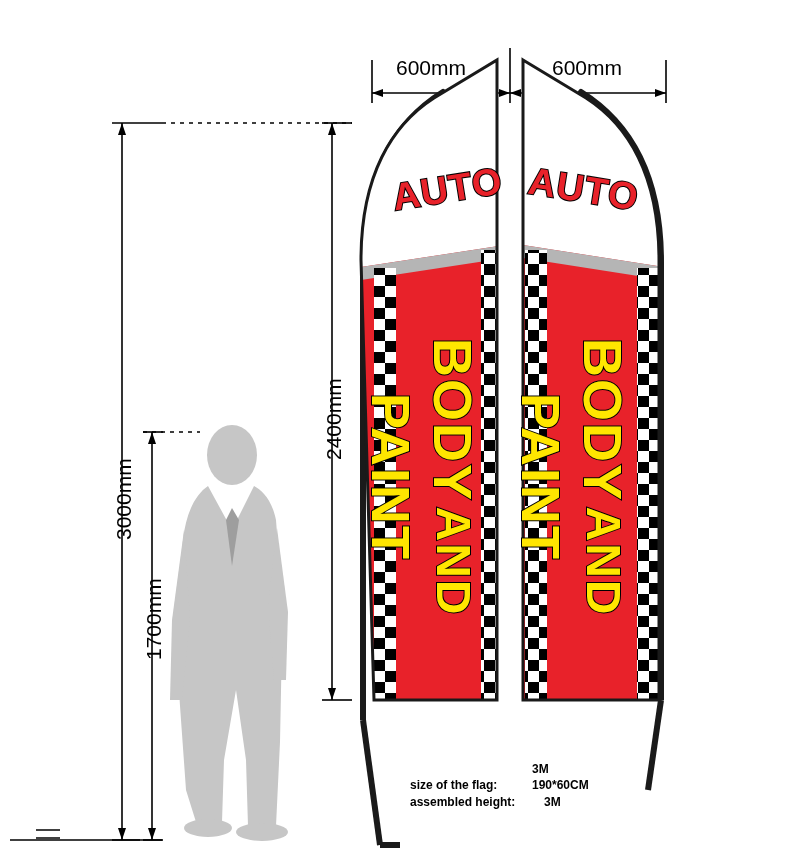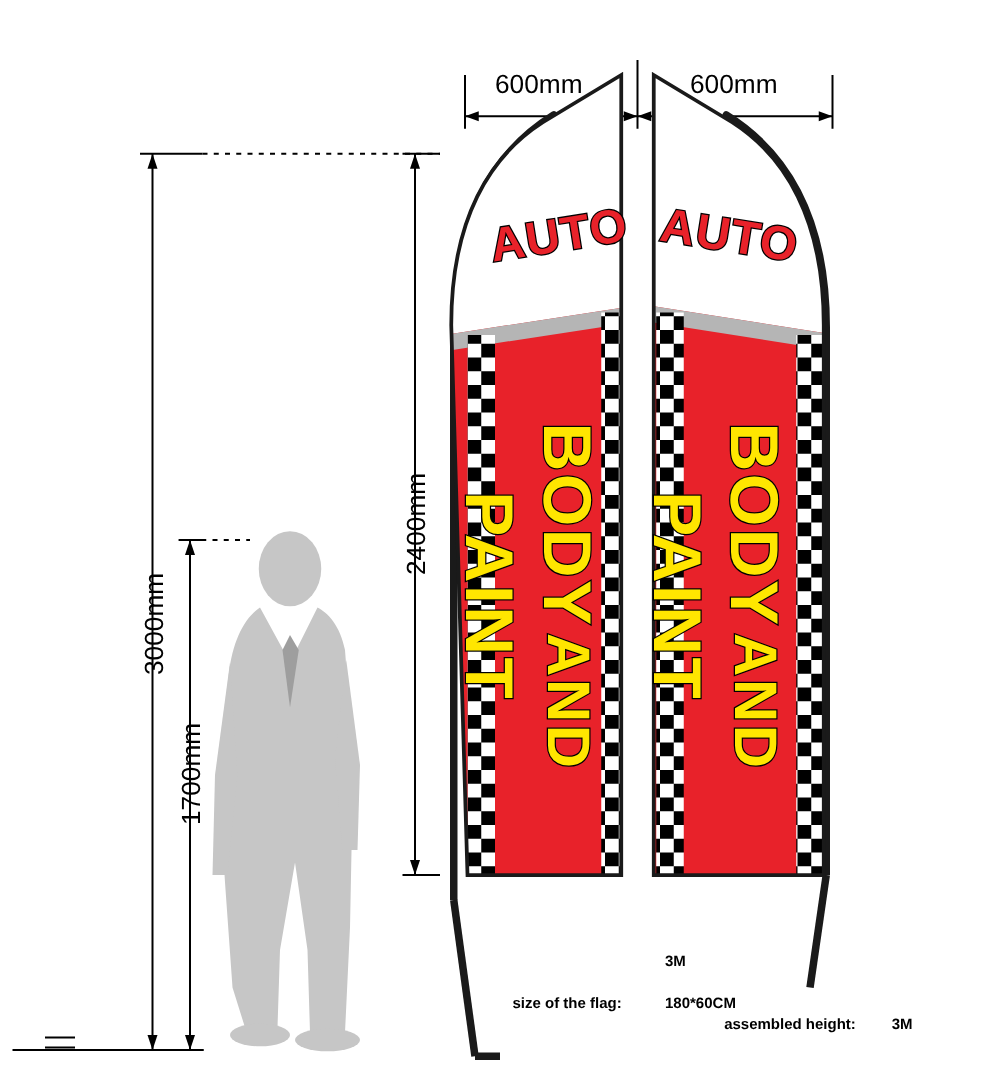--- a/index.html
+++ b/index.html
@@ -223,23 +223,23 @@
     <span class="flagtext" style="font-size:54px; letter-spacing:2px;">BODY</span>
     <span class="flagtext" style="font-size:48px; letter-spacing:2px;">AND</span>
     <span class="flagtext" style="font-size:54px; letter-spacing:2px;">PAINT</span>
   </div>
 
   <div style="position:absolute; left:410px; top:762px; width:320px;">
     <div style="display:flex;">
       <div style="width:122px;"></div>
       <div class="spec">3M</div>
     </div>
-    <div style="display:flex; margin-top:19px;">
+    <div style="display:flex; margin-top:2px;">
       <div class="spec" style="width:122px;">size of the flag:</div>
-      <div class="spec">180*60CM</div>
+      <div class="spec">190*60CM</div>
     </div>
-    <div style="display:flex; margin-top:3px;justify-content:flex-end;">
+    <div style="display:flex; margin-top:3px;">
       <div class="spec" style="width:134px;">assembled height:</div>
       <div class="spec">3M</div>
     </div>
   </div>
 
 </div>
 
 </body></html>

